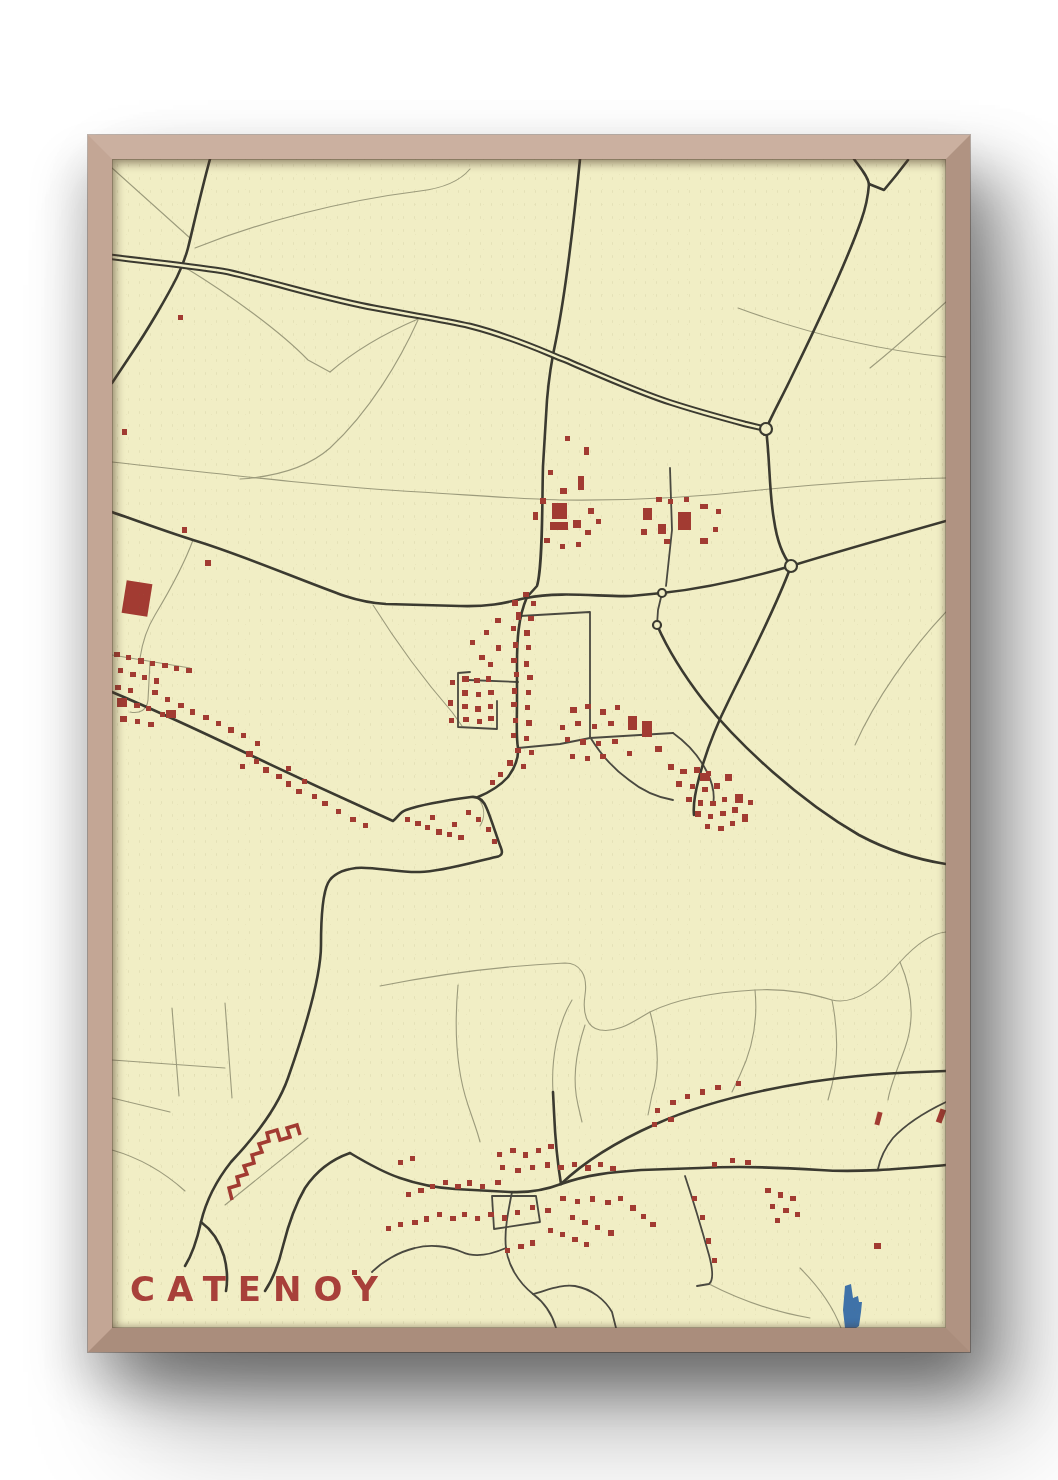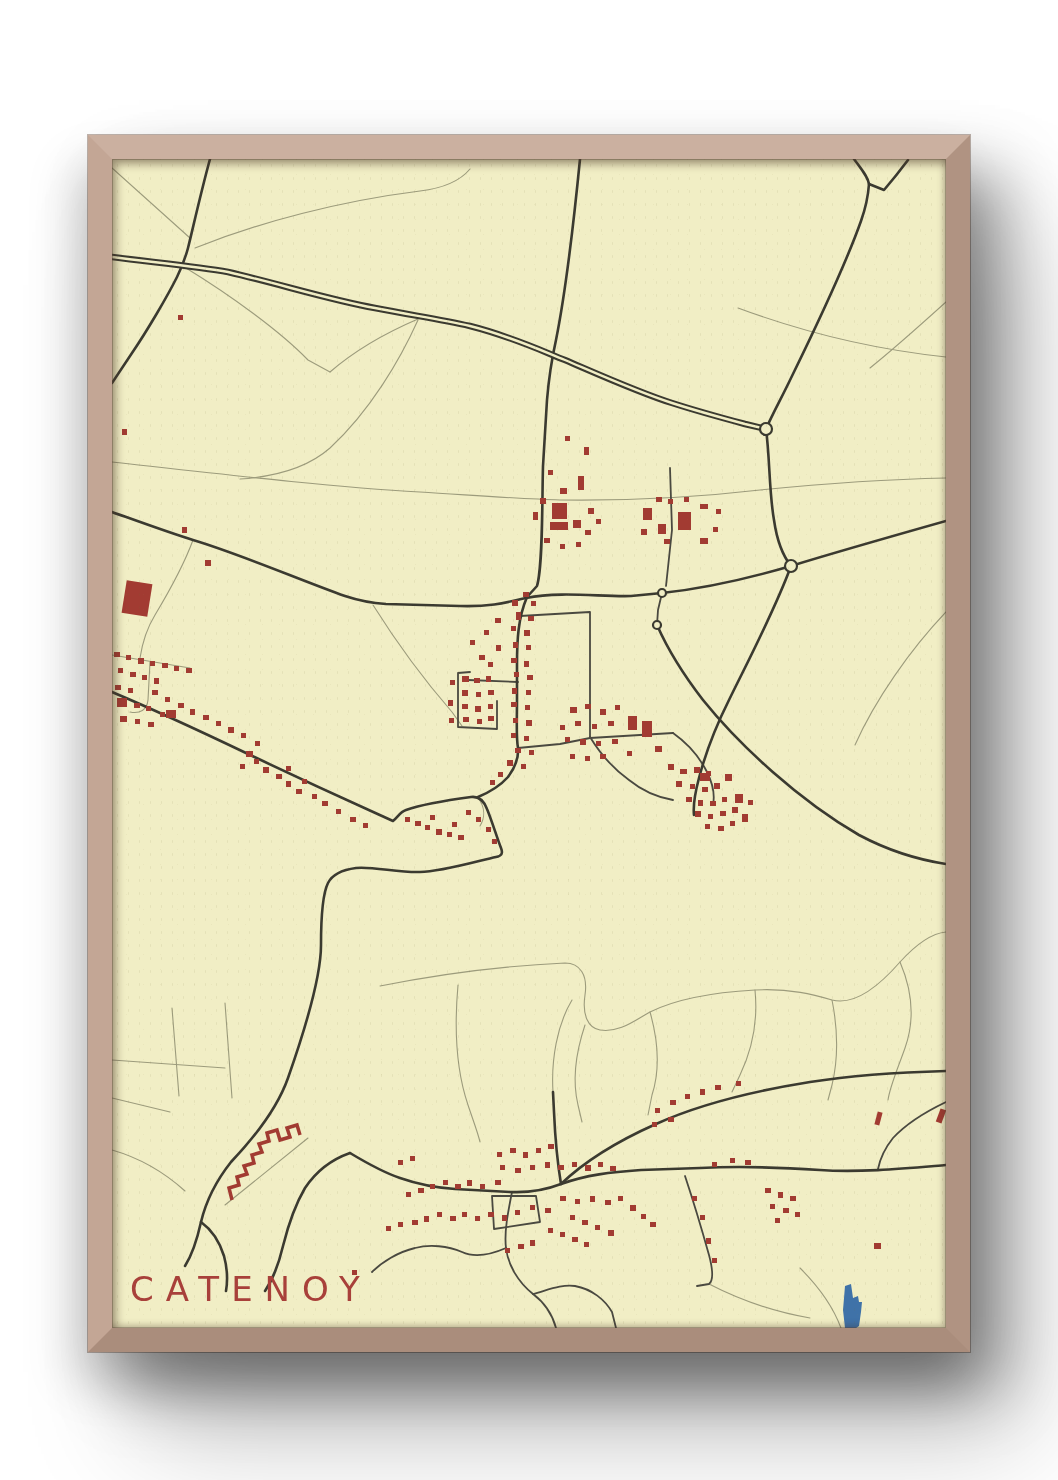--- a/index.html
+++ b/index.html
@@ -13,21 +13,21 @@
   }
   .map-area{position:absolute;inset:0;background:#f1eec5;overflow:hidden;}
   .speckle{position:absolute;inset:0;pointer-events:none;
     background-image:radial-gradient(rgba(110,100,50,.10) 0.8px,transparent 1px),radial-gradient(rgba(150,140,80,.08) 0.8px,transparent 1px);
     background-size:11px 13px,17px 15px;background-position:0 0,6px 8px;}
   .map-svg{position:absolute;inset:0;width:100%;height:100%;display:block;}
   .lip{position:absolute;inset:0;pointer-events:none;
     box-shadow:inset 4px 5px 9px rgba(75,55,40,.5), inset -3px -3px 6px rgba(70,50,40,.28), inset 0 0 0 1px rgba(95,75,60,.35);}
   .poster-title{
     position:absolute;left:18px;top:1113px;
-    font-size:34px;font-weight:normal;letter-spacing:12px;color:#a8403a;
+    font-size:34px;font-weight:bold;letter-spacing:12px;color:#a8403a;
     font-family:"DejaVu Sans",sans-serif;line-height:1;user-select:none;
   }
 </style>
 </head>
 <body>
 
 <div class="frame">
   <div class="map-area">
     <svg class="map-svg" xmlns="http://www.w3.org/2000/svg" viewBox="112 159 834 1169" preserveAspectRatio="none">
         <path fill="none" stroke-linecap="round" stroke-linejoin="round" d="M 112,168 L 190,238" stroke="#9c9b7c" stroke-width="1.1"></path>

